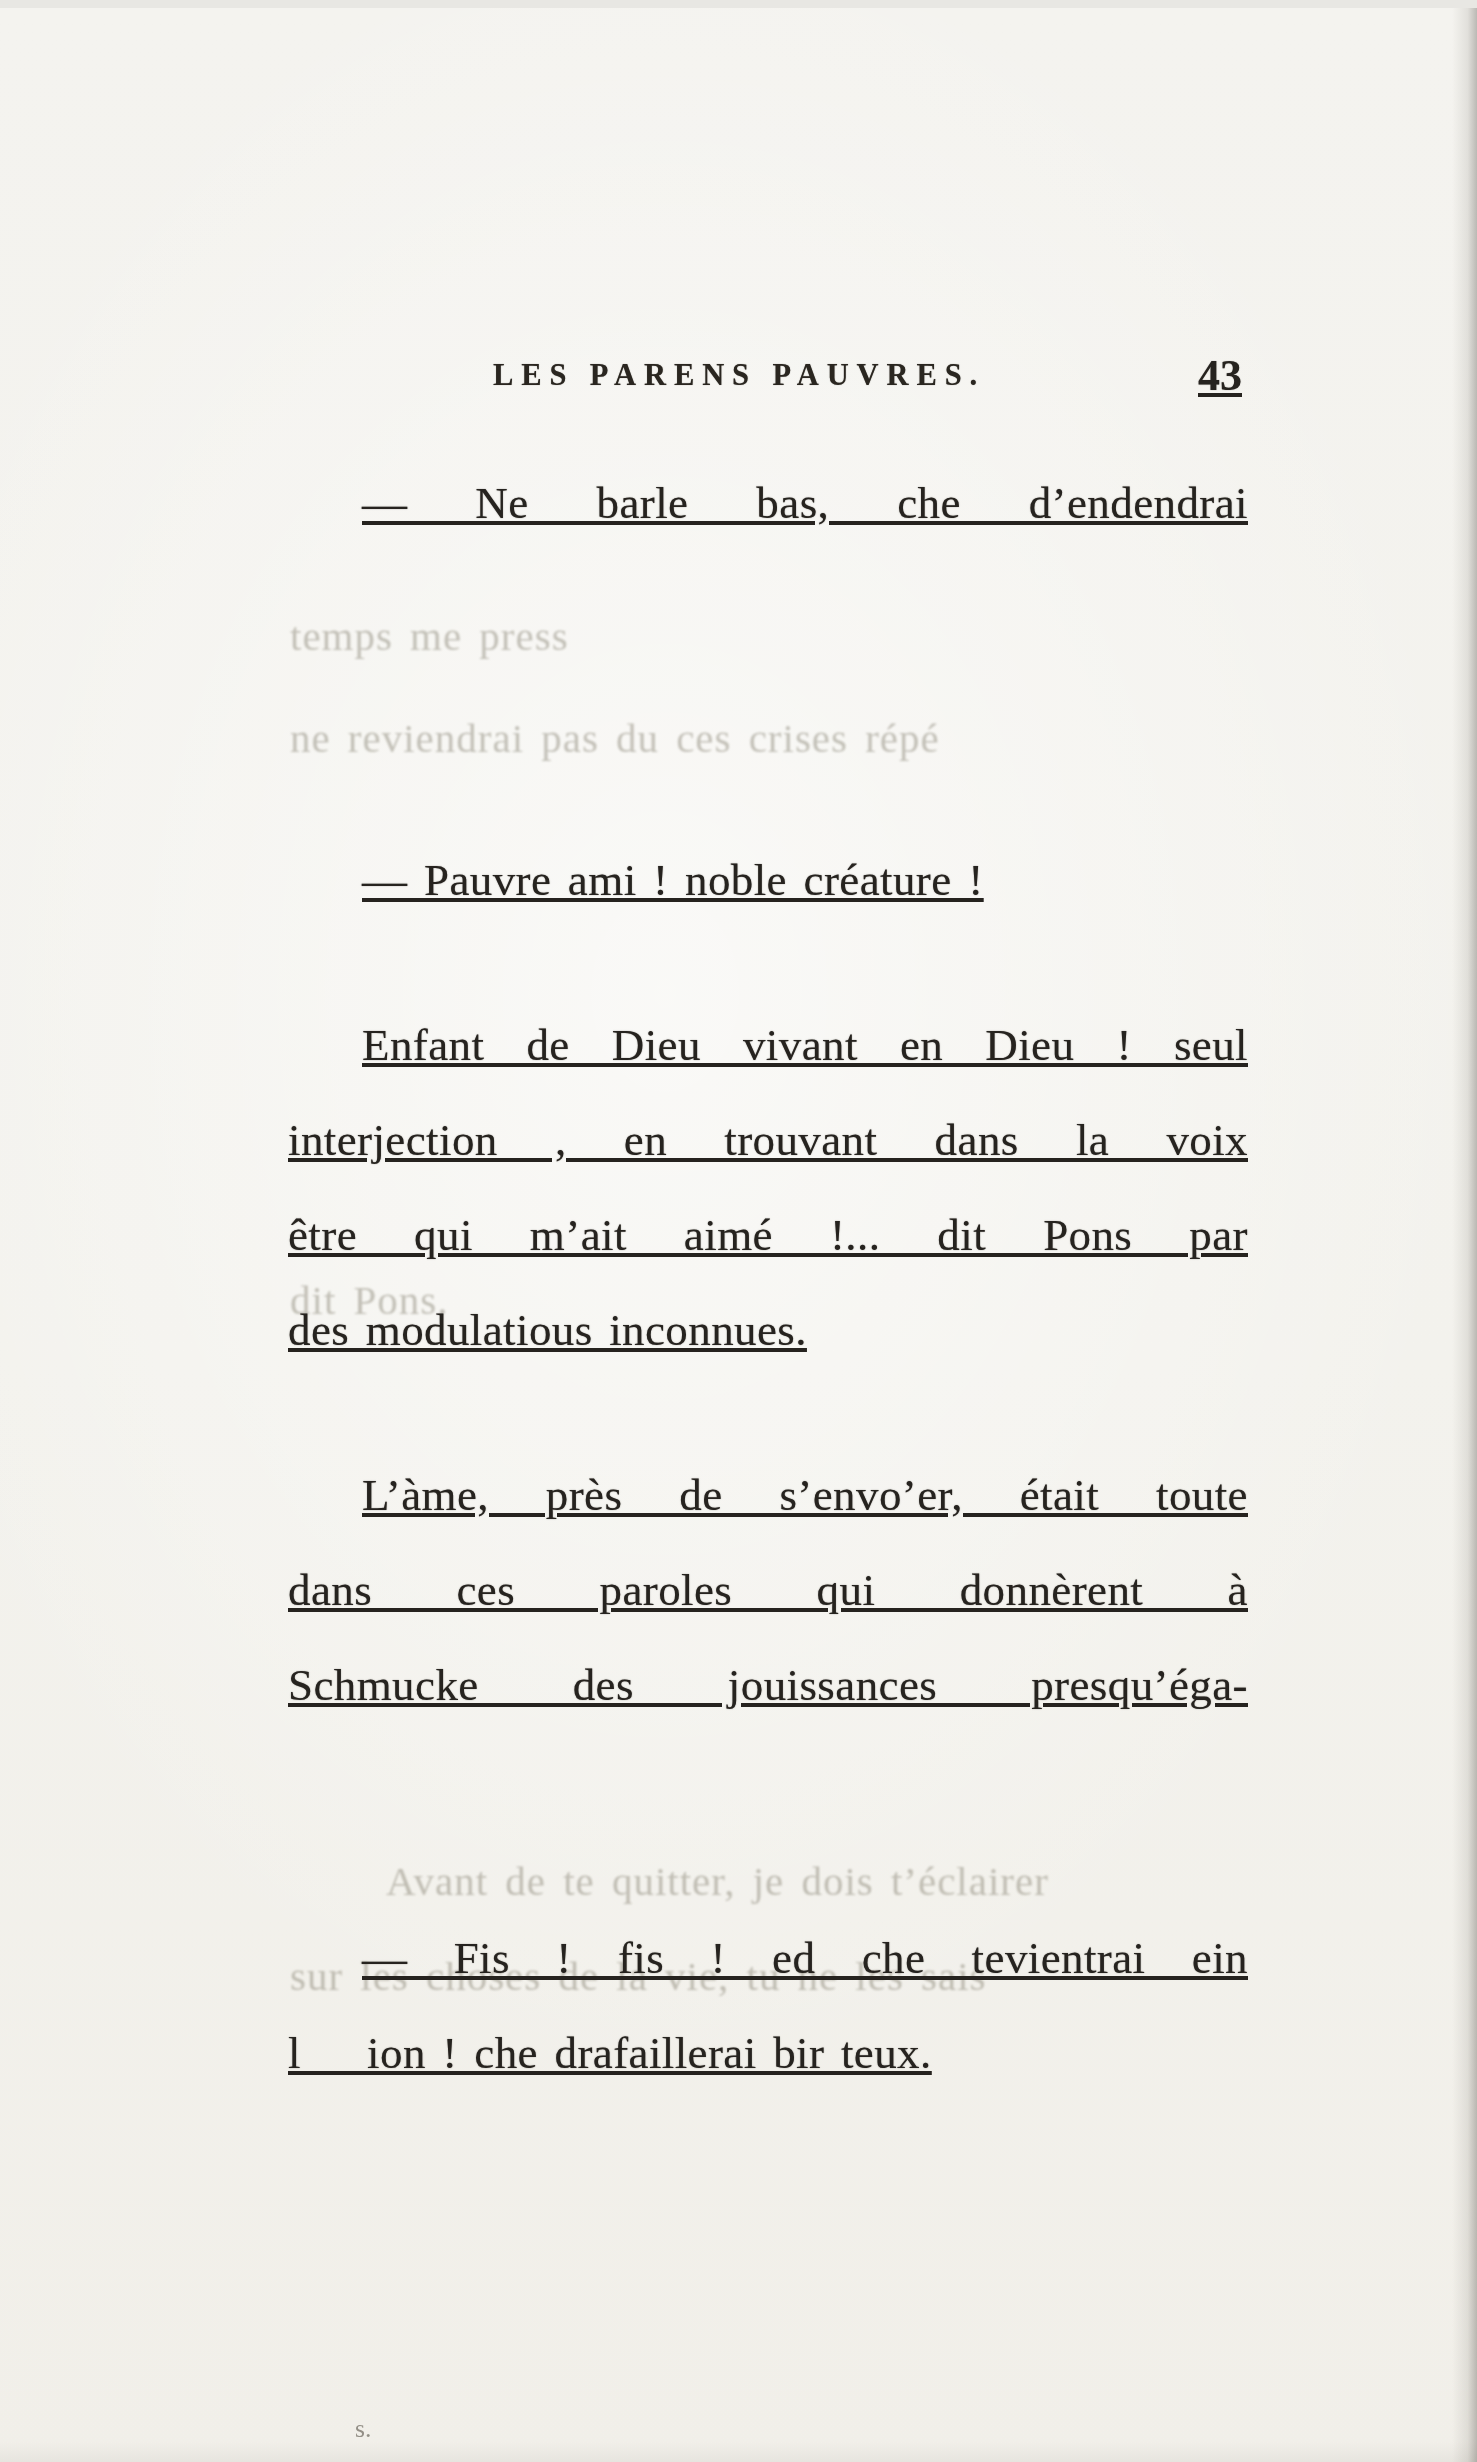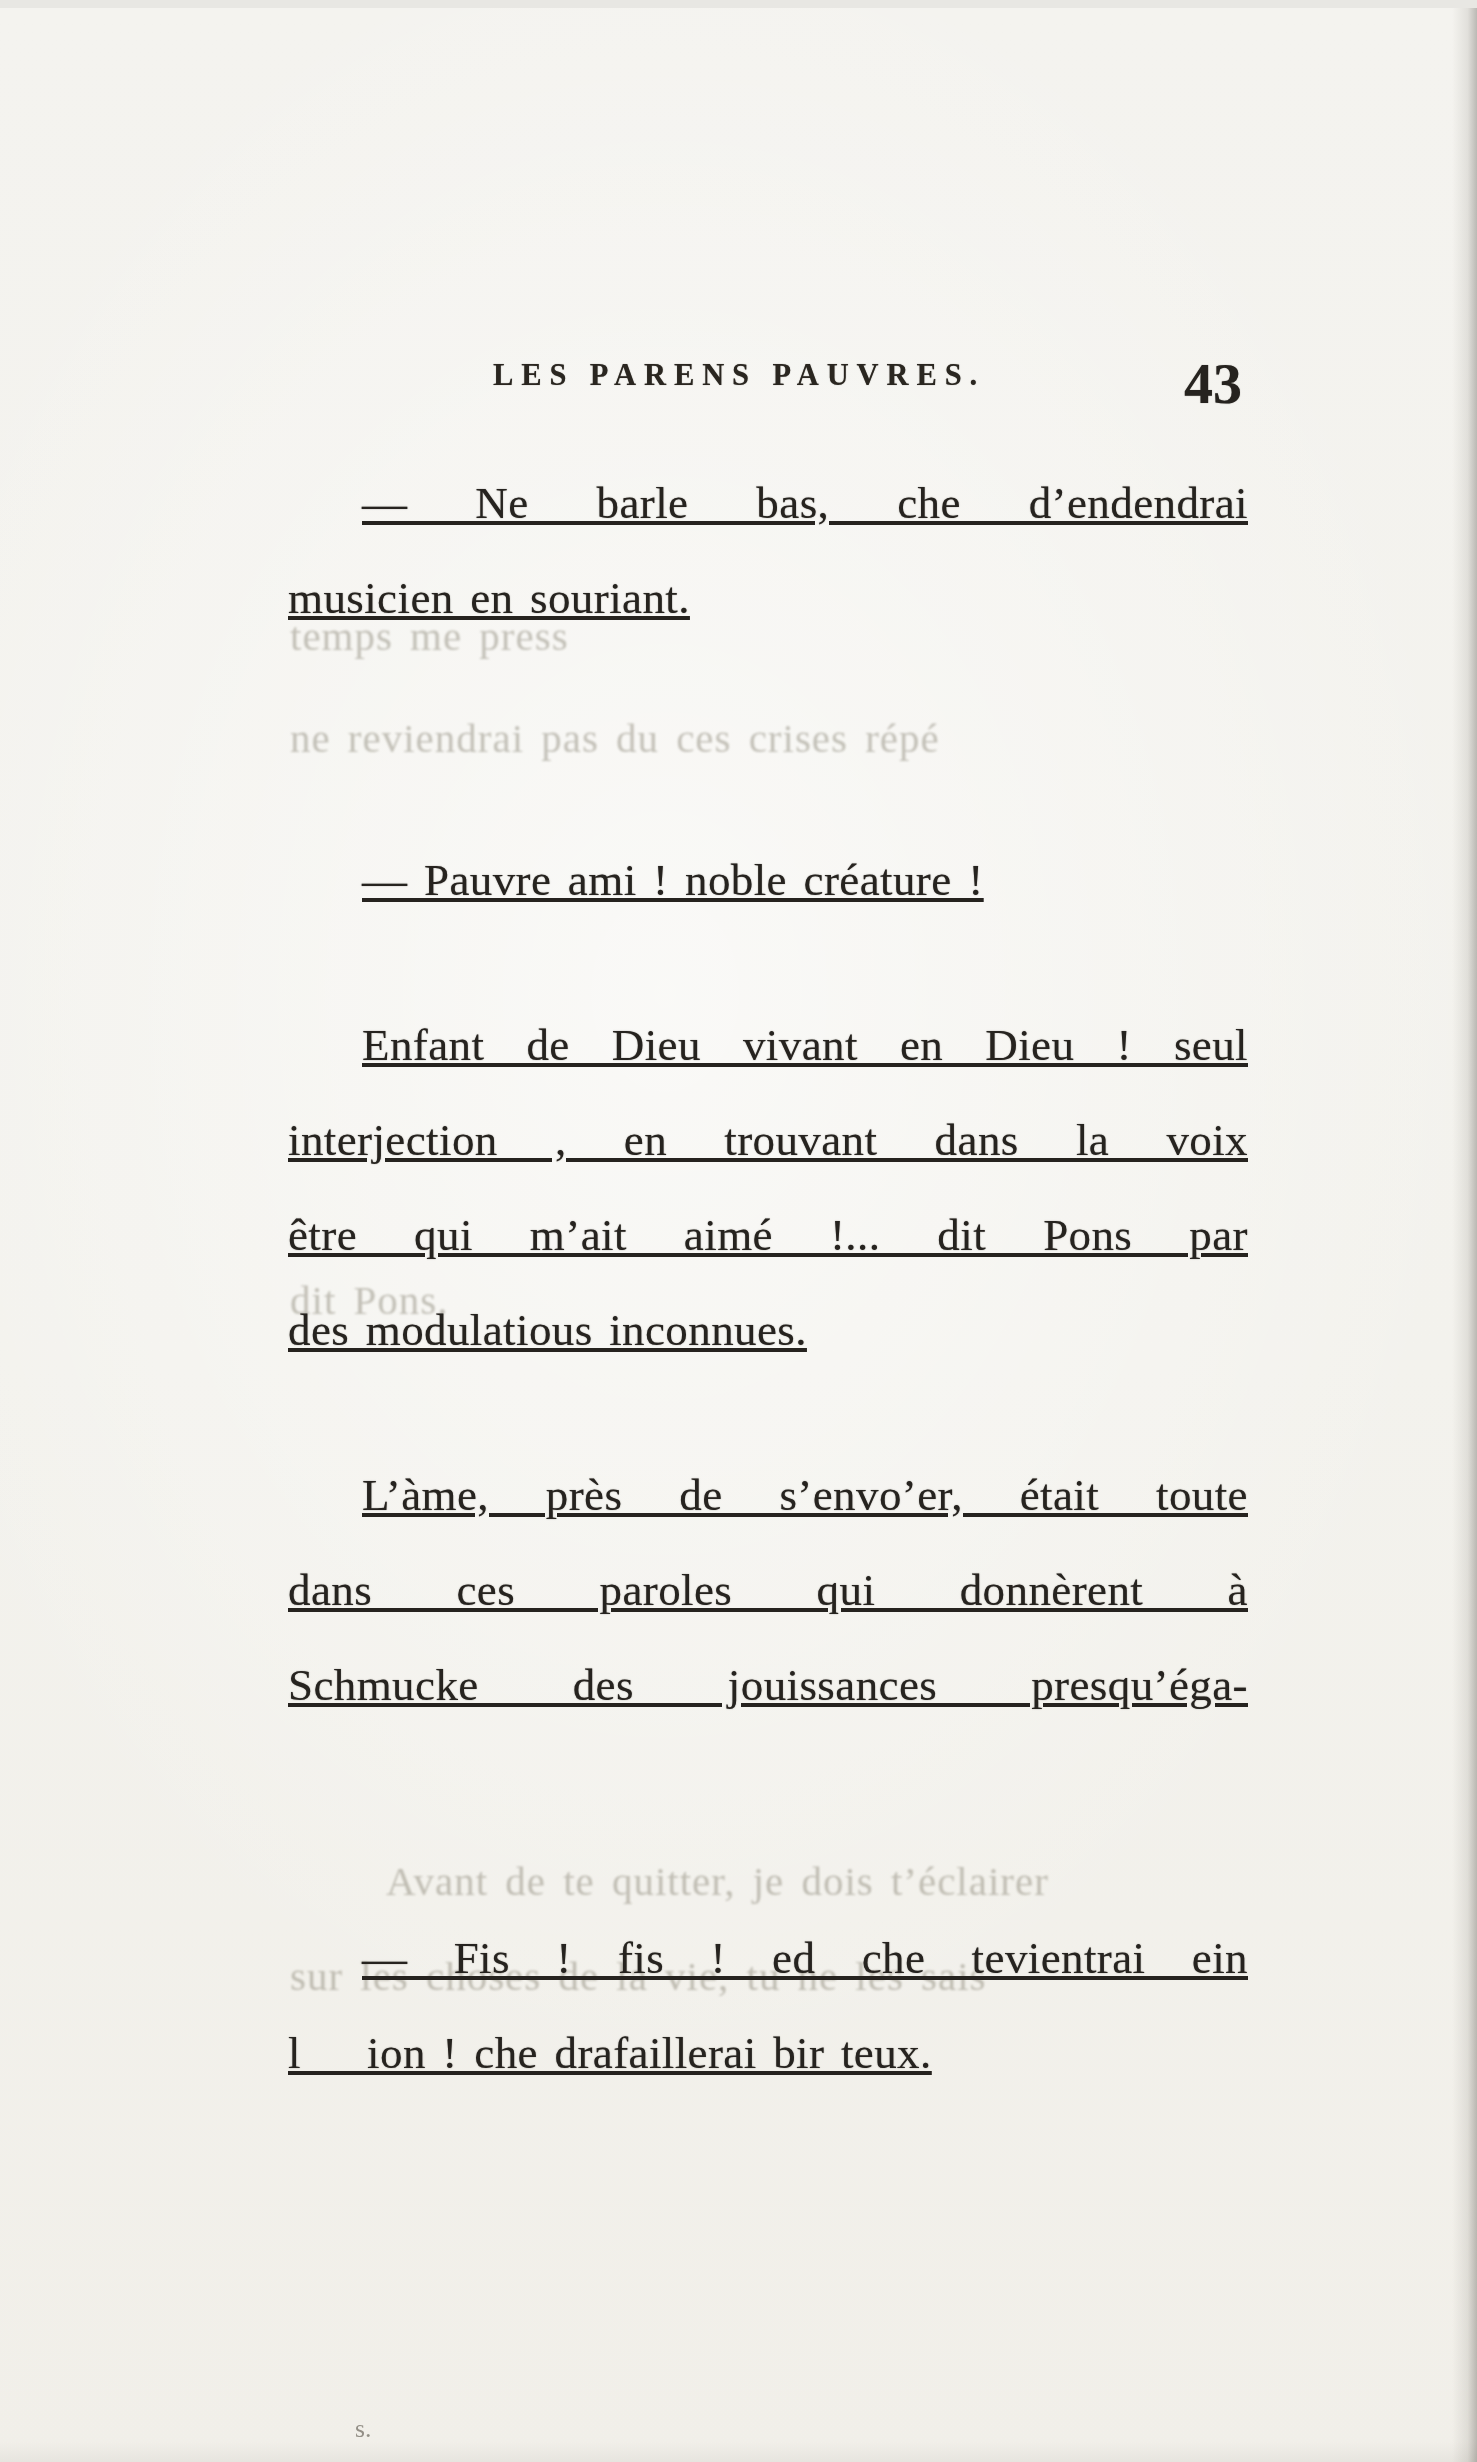--- a/index.html
+++ b/index.html
@@ -52,24 +52,25 @@
     font-size: 30.5px;
     font-weight: 700;
     letter-spacing: 7.9px;
     color: #2a2620;
     text-shadow: 0 0 1px rgba(40,35,28,0.5);
   }
   .page-number {
     position: absolute;
     right: 236px;
     top: -7.9px;
-    font-size: 58px;
+    font-size: 44px;
     font-weight: 700;
     color: #26231f;
     text-shadow: 0 0 1px rgba(40,35,28,0.5);
+    text-decoration: underline;
   }
 
   .para {
     position: absolute;
     left: 288px;
     width: 960px;
     font-size: 45px;
     line-height: 95px;
     letter-spacing: 0.4px;
     word-spacing: 4.9px;
@@ -124,21 +125,20 @@
     <div class="ghost-line" style="top:1939px; left:290px;">sur les choses de la vie, tu ne les sais</div>
   </div>
 
   <div class="running-header">
     <div class="running-title">LES PARENS PAUVRES.</div>
     <div class="page-number">43</div>
   </div>
 
   <div class="para" style="top:448px">
     <div class="line first">— Ne barle bas, che d’endendrai</div>
-    <div class="line last">musicien en souriant.</div>
   </div>
 
   <div class="para" style="top:825px">
     <div class="line first last">— Pauvre ami ! noble créature !</div>
   </div>
 
   <div class="para" style="top:990px">
     <div class="line first">Enfant de Dieu vivant en Dieu ! seul</div>
     <div class="line">interjection , en trouvant dans la voix</div>
     <div class="line">être qui m’ait aimé !...  dit Pons par</div>

